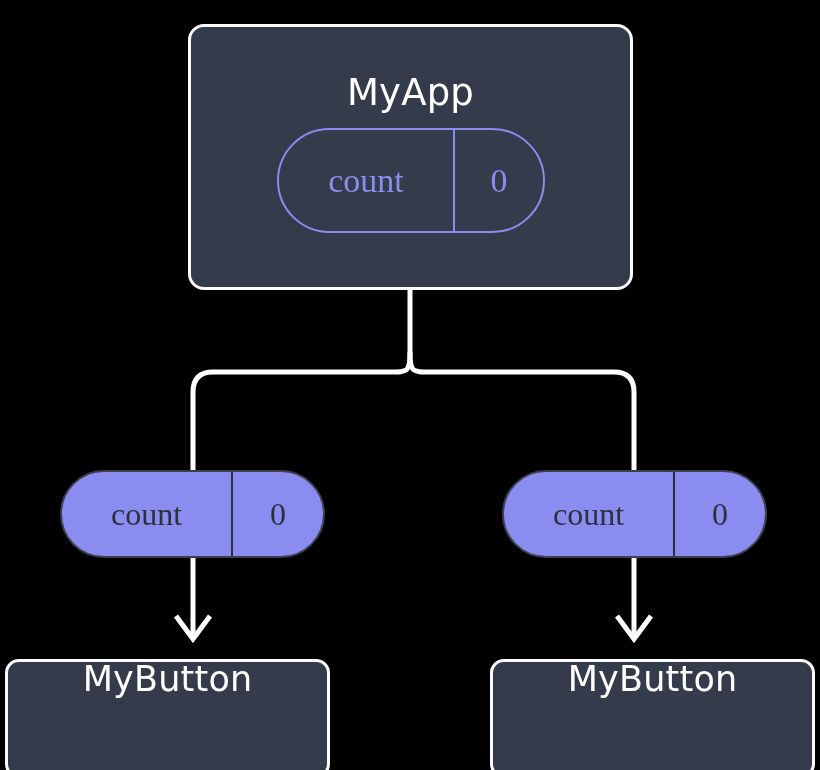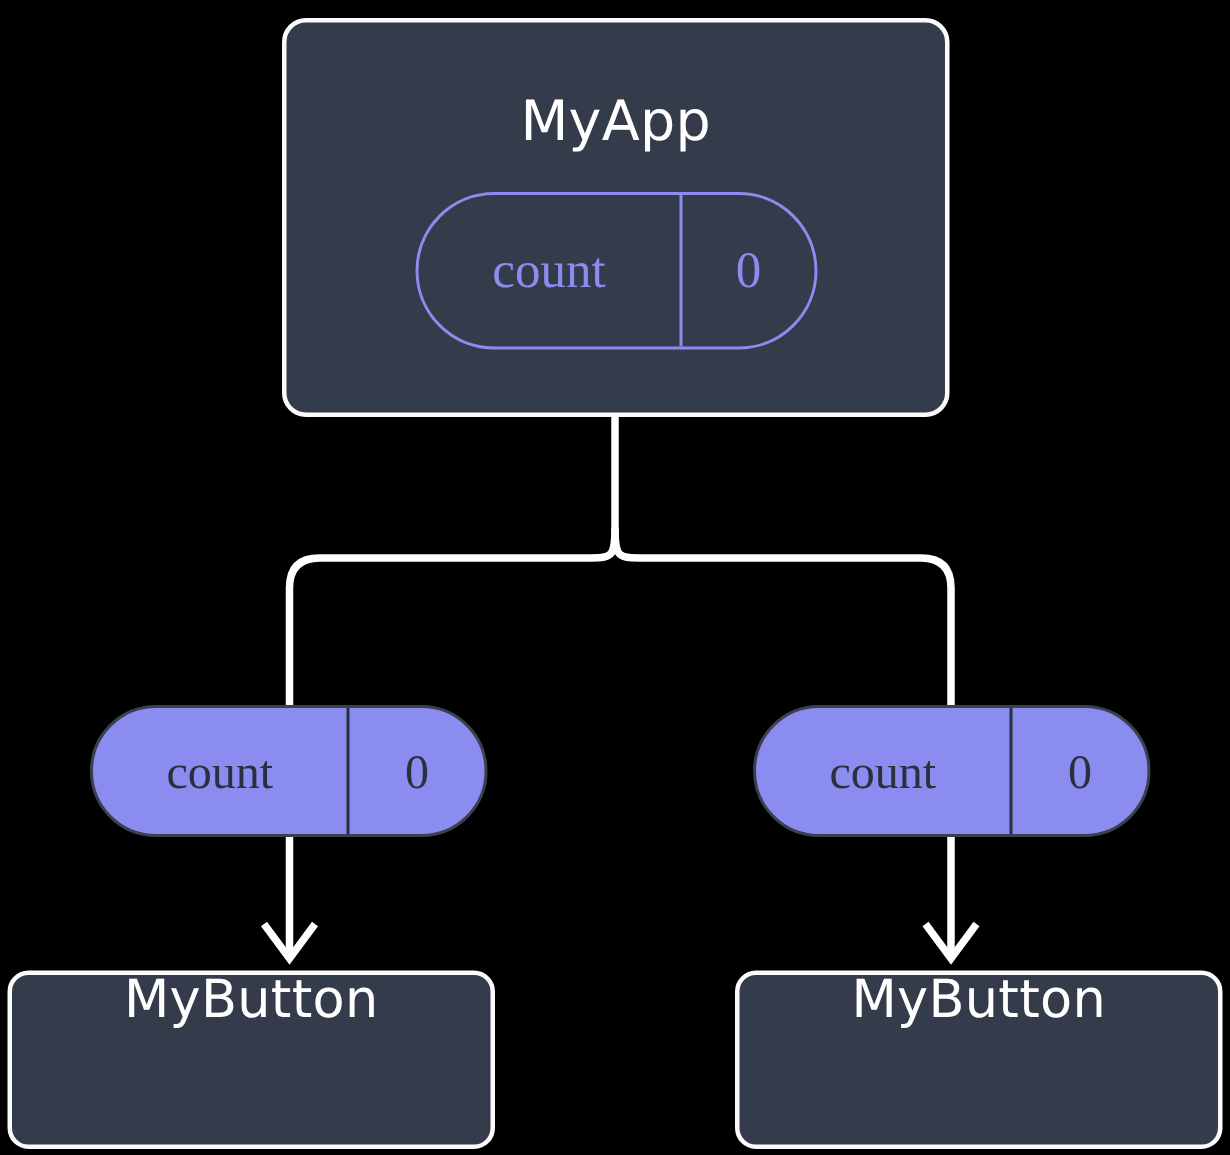--- a/index.html
+++ b/index.html
@@ -31,20 +31,21 @@
   
   .node-card {
     position: absolute;
     box-sizing: border-box;
     background: #343b4a;
     border: 3px solid #fbfbfb;
     border-radius: 16px;
     display: flex;
     flex-direction: column;
     align-items: center;
+    margin-top: 12px;
   }
   .card-title {
     color: #ffffff;
     font-weight: 400;
     letter-spacing: 0.2px;
     white-space: nowrap;
   }
 
   #card-myapp {
     left: 188px;

